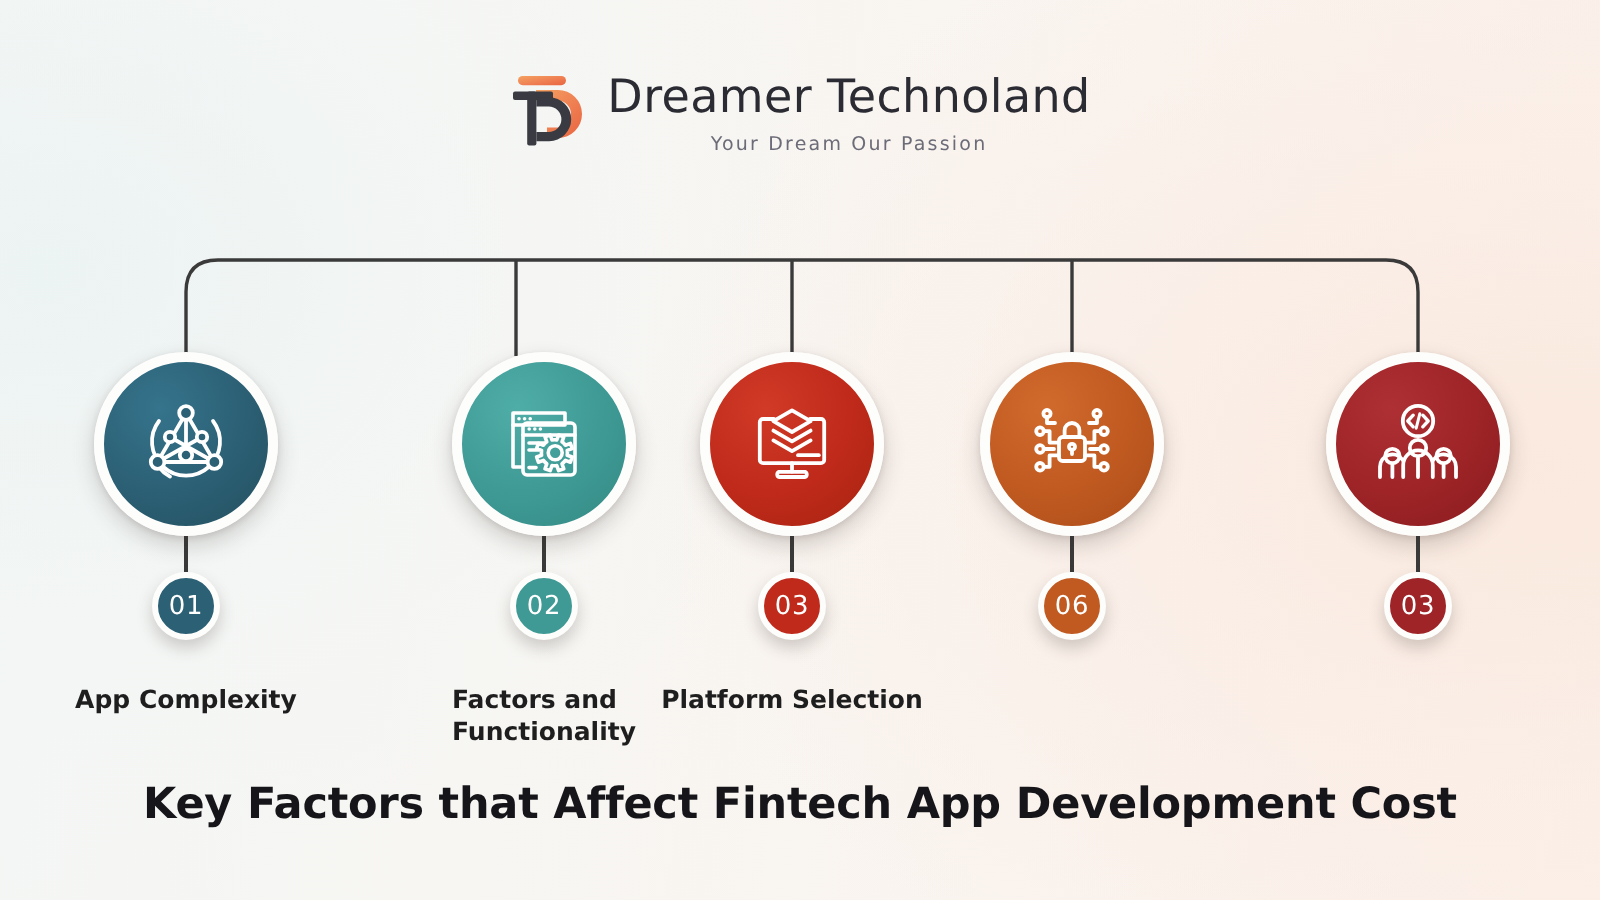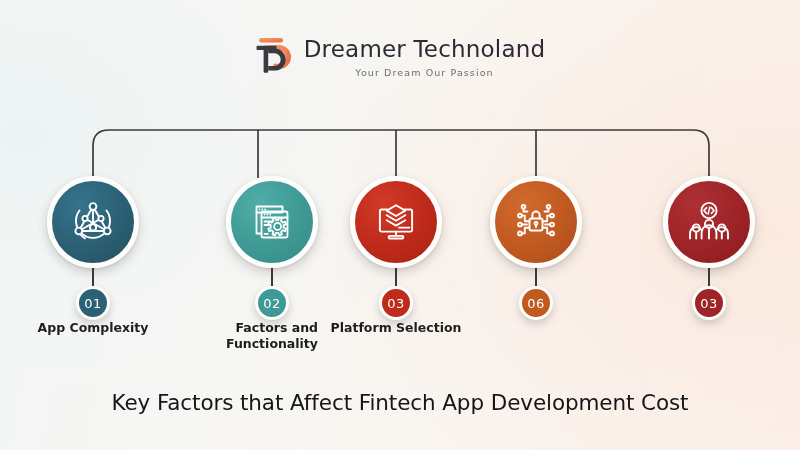--- a/index.html
+++ b/index.html
@@ -49,30 +49,30 @@
   .stem{width:2px;height:18px;background:#3a3a3a;}
   .badge{
     width:34px;height:34px;border-radius:50%;
     display:flex;align-items:center;justify-content:center;
     color:#fff;font-size:13px;font-weight:400;letter-spacing:.4px;
     border:3px solid #fdfdfc;box-sizing:border-box;
     font-family:"DejaVu Sans", sans-serif;
     box-shadow:0 4px 8px rgba(60,50,45,.22);
   }
   .label{
-    text-align:right;
+    margin-top:22px;text-align:left;
     font-size:12.5px;font-weight:700;color:#1e1e1e;line-height:1.28;
     white-space:pre-line;
     font-family:"DejaVu Sans", sans-serif;
   }
 
   
   #main-title{
     position:absolute;left:0;right:0;top:390px;text-align:center;
-    font-size:21.5px;font-weight:400;color:#16161a;letter-spacing:-.1px;
+    font-size:21.5px;font-weight:700;color:#16161a;letter-spacing:-.1px;
     font-family:"DejaVu Sans", sans-serif;
   }
 </style>
 </head>
 <body>
 
 <div id="stage">
 
   <div id="logo-block">
     <div id="logo-mark">

